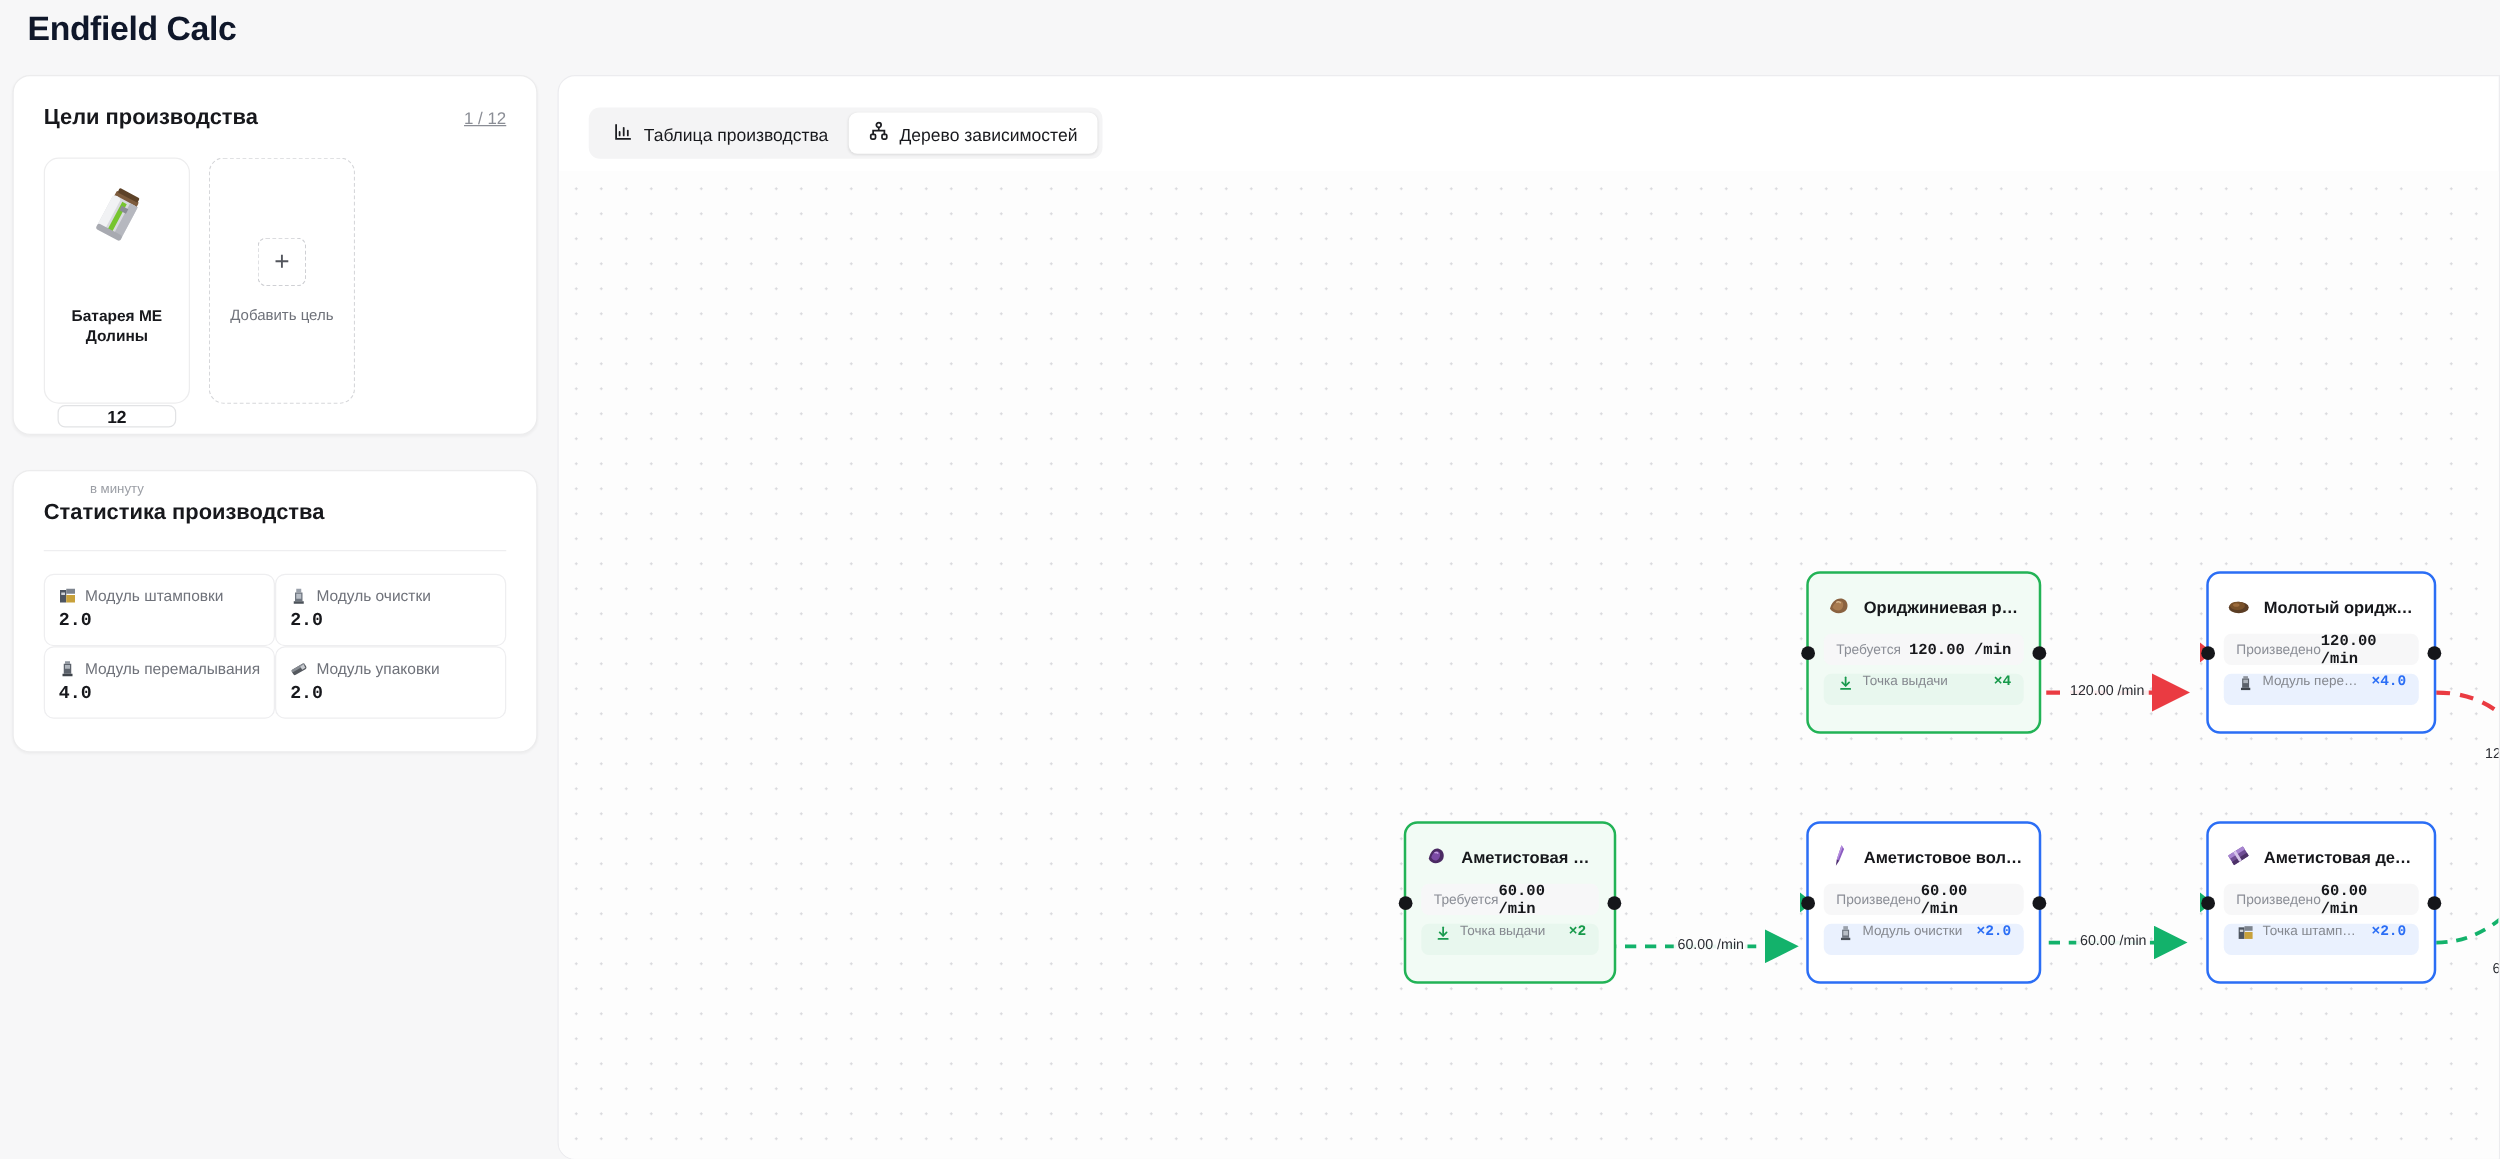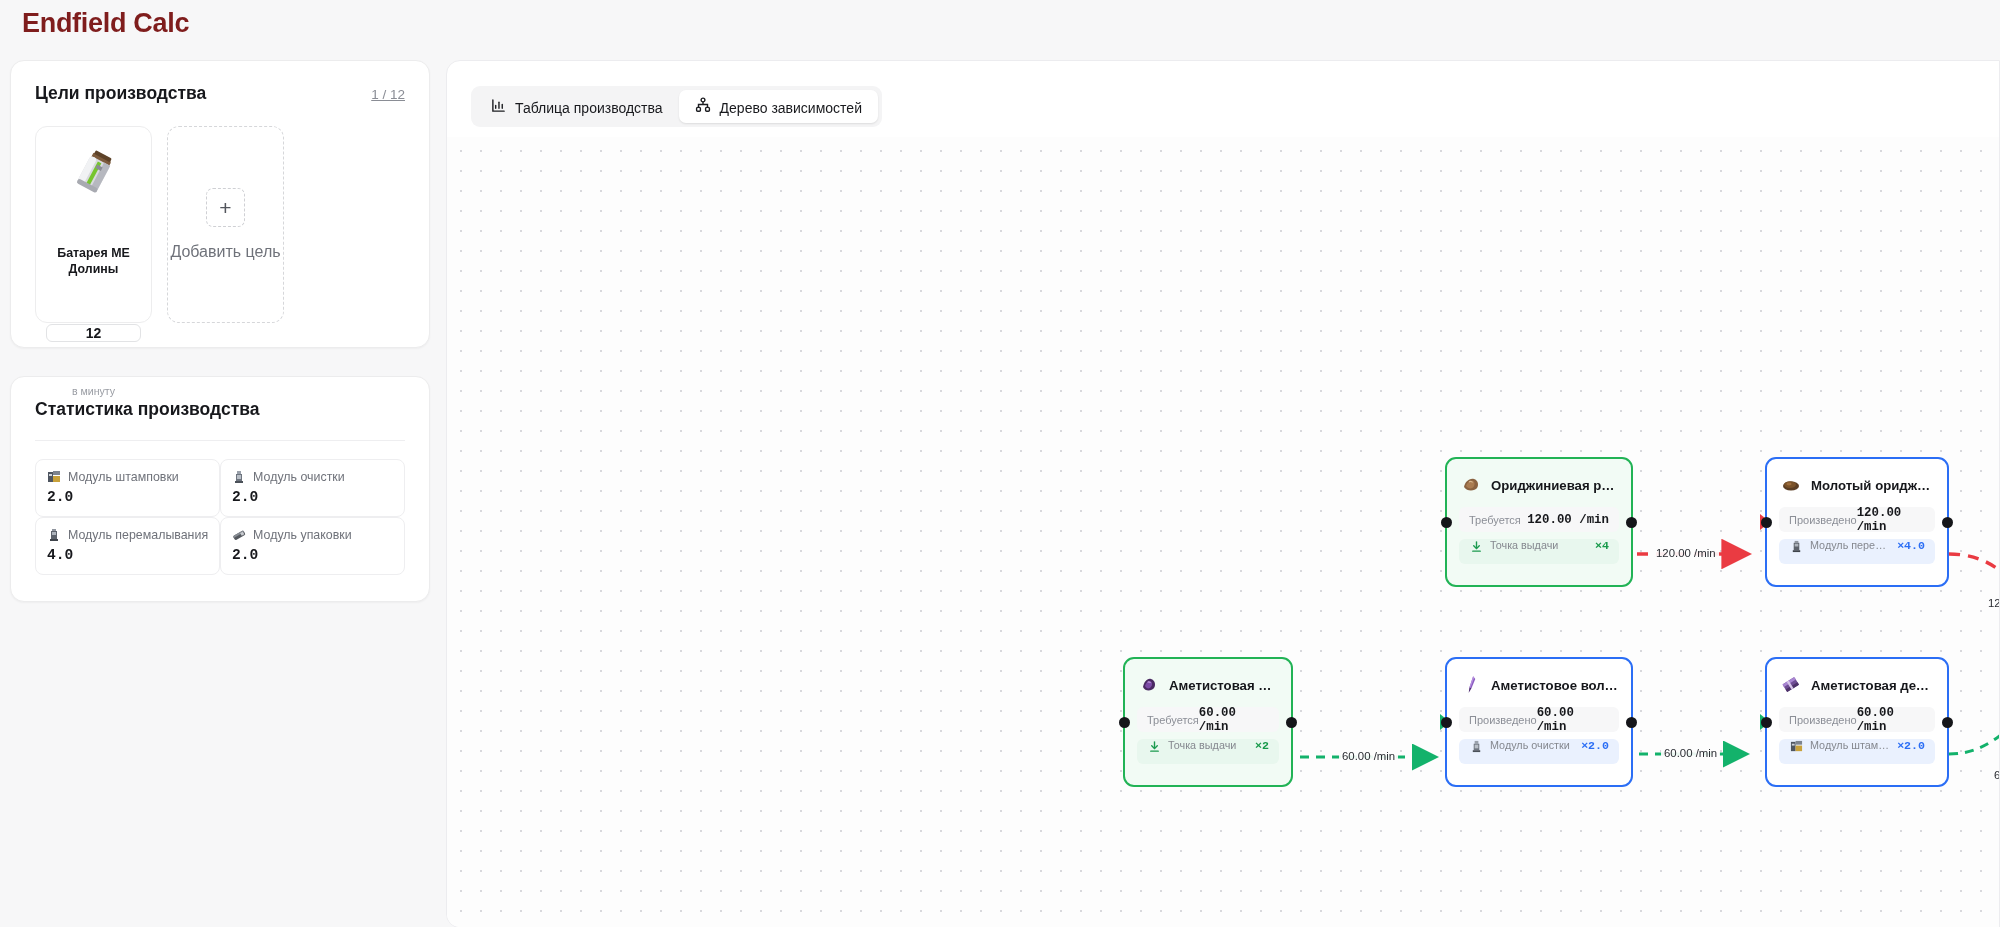--- a/index.html
+++ b/index.html
@@ -9,21 +9,21 @@
     font-family: "Liberation Sans", sans-serif;
     color: #1a1a1a;
     overflow: hidden;
   }
   .mono { font-family: "Liberation Mono", monospace; }
 
   
   #app-title {
     position: absolute; left: 22px; top: 8px;
     font-size: 27px; font-weight: 700; letter-spacing: -0.3px;
-    color: #7f1d1d;
+    color: #0f172a;
   }
 
   
   #sidebar { position: absolute; left: 10px; top: 60px; width: 420px; }
   #main-panel {
     position: absolute; left: 446px; top: 60px;
     width: 1554px; height: 868px;
     background: #ffffff;
     border: 1px solid #ececef;
     border-top-left-radius: 14px;
@@ -74,21 +74,21 @@
     width: 117px; height: 197px;
     border: 1.6px dashed #d6d7da; border-radius: 12px;
     display: flex; flex-direction: column; align-items: center; justify-content: center;
     gap: 16px; background: transparent; cursor: pointer;
   }
   #add-goal-plus {
     width: 39px; height: 39px; border: 1.6px dashed #cfd0d4; border-radius: 7px;
     display: flex; align-items: center; justify-content: center;
     font-size: 21px; color: #53565d; line-height: 1;
   }
-  #add-goal-label { font-size: 16px; color: #6f727a; }
+  #add-goal-label { font-size: 12px; color: #6f727a; }
 
   
   #stats-card { width: 420px; margin-top: 28px; padding: 22px 24px 26px 24px; }
   #stats-top { display: flex; margin-top: 26px; }
   .stat-block { }
   .stat-block.b0 { width: 127px; }
   .stat-block.b1 { width: 130px; }
   .stat-label { font-size: 12.3px; color: #82858d; white-space: nowrap; }
   .stat-value { margin-top: 6px; font-size: 17.5px; font-weight: 700; color: #16171b; }
   .stat-value .unit { font-size: 11.6px; font-weight: 400; color: #83868e; margin-left: 3px;
@@ -505,19 +505,19 @@
       </div>
       <div class="mod-row">
         <span class="mod-icon">
           <svg class="px" width="13" height="13" viewBox="0 0 14 14">
             <rect x="1" y="2" width="5" height="10" fill="#4e5560"></rect>
             <rect x="6" y="1" width="7" height="4" fill="#7d848e"></rect>
             <rect x="6" y="6" width="7" height="6" fill="#c8a13a"></rect>
             <rect x="2" y="4" width="3" height="2" fill="#cfd3d8"></rect>
           </svg>
         </span>
-        <span class="mod-label">Модуль штамп…</span>
+        <span class="mod-label">Точка штамп…</span>
         <span class="mod-mult mono">×2.0</span>
       </div>
     </div>
 
   </div>
 </div>
 
 </body></html>

